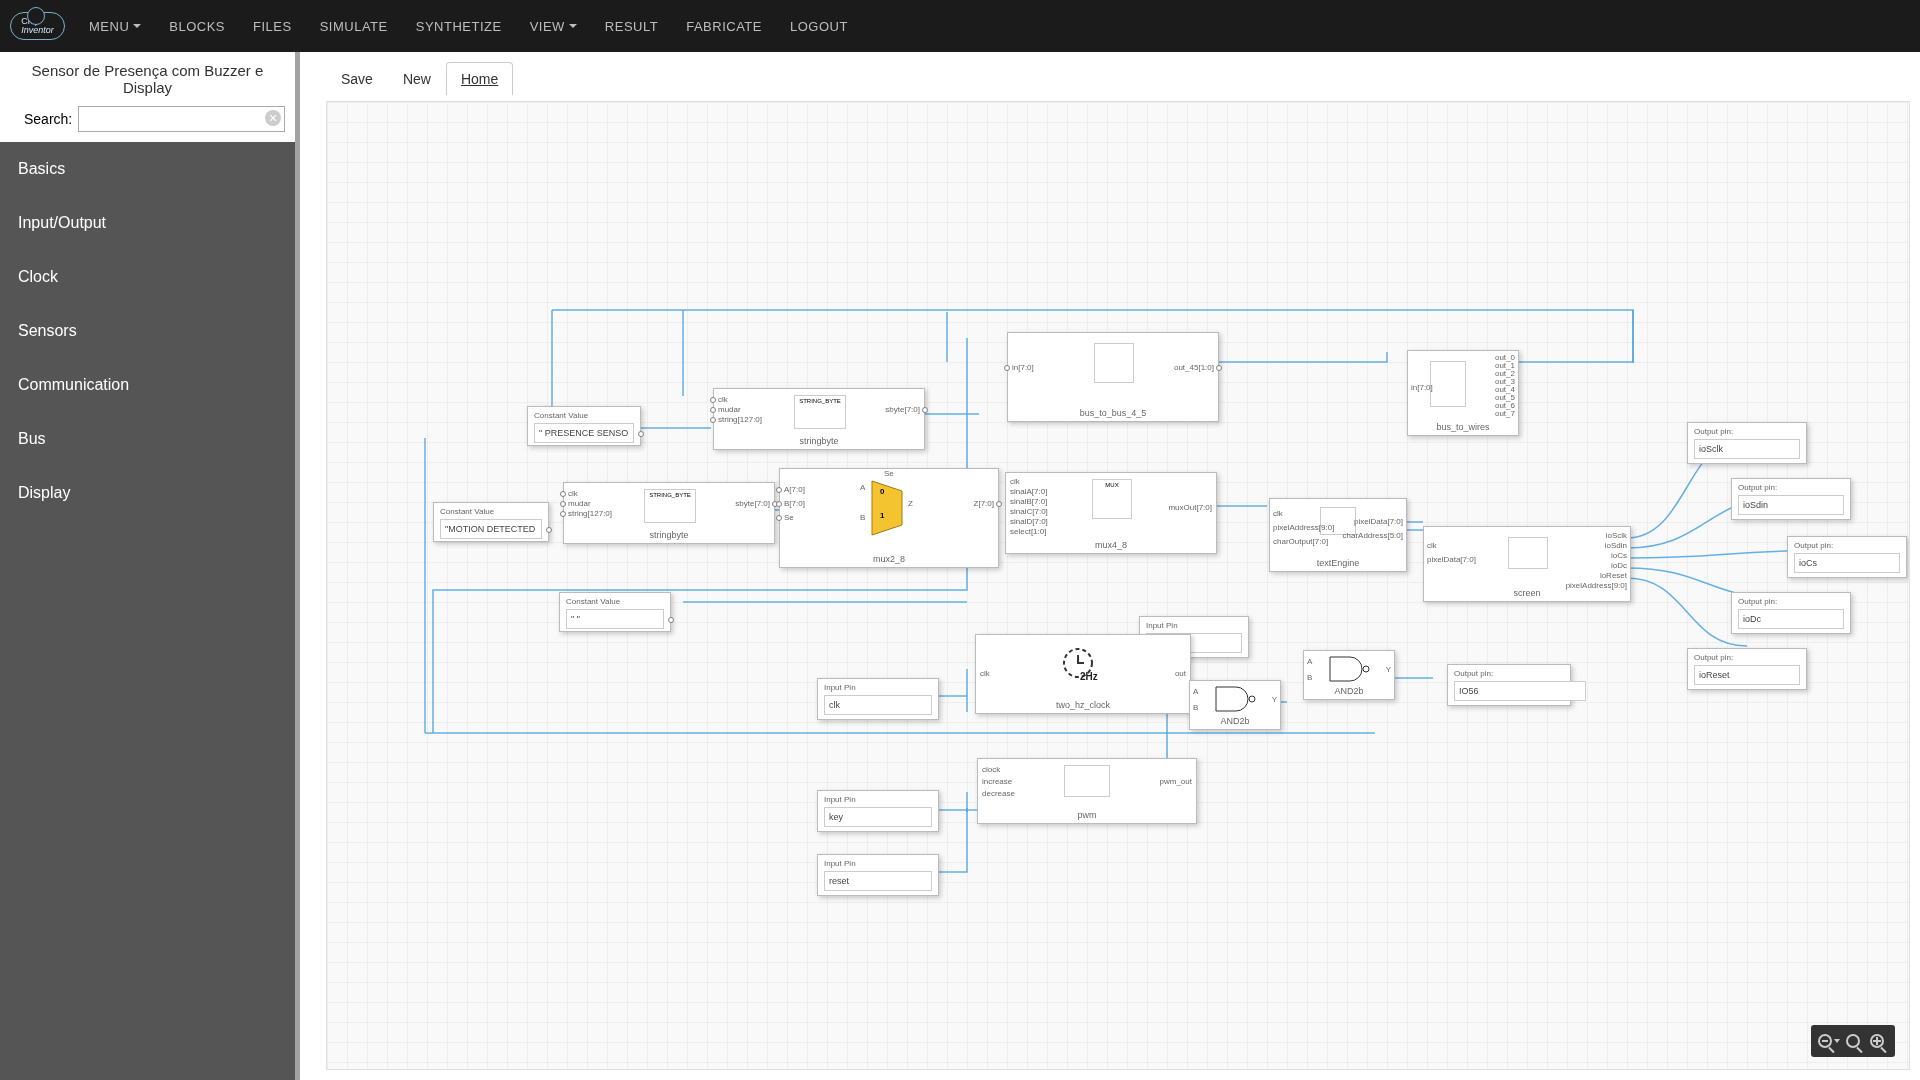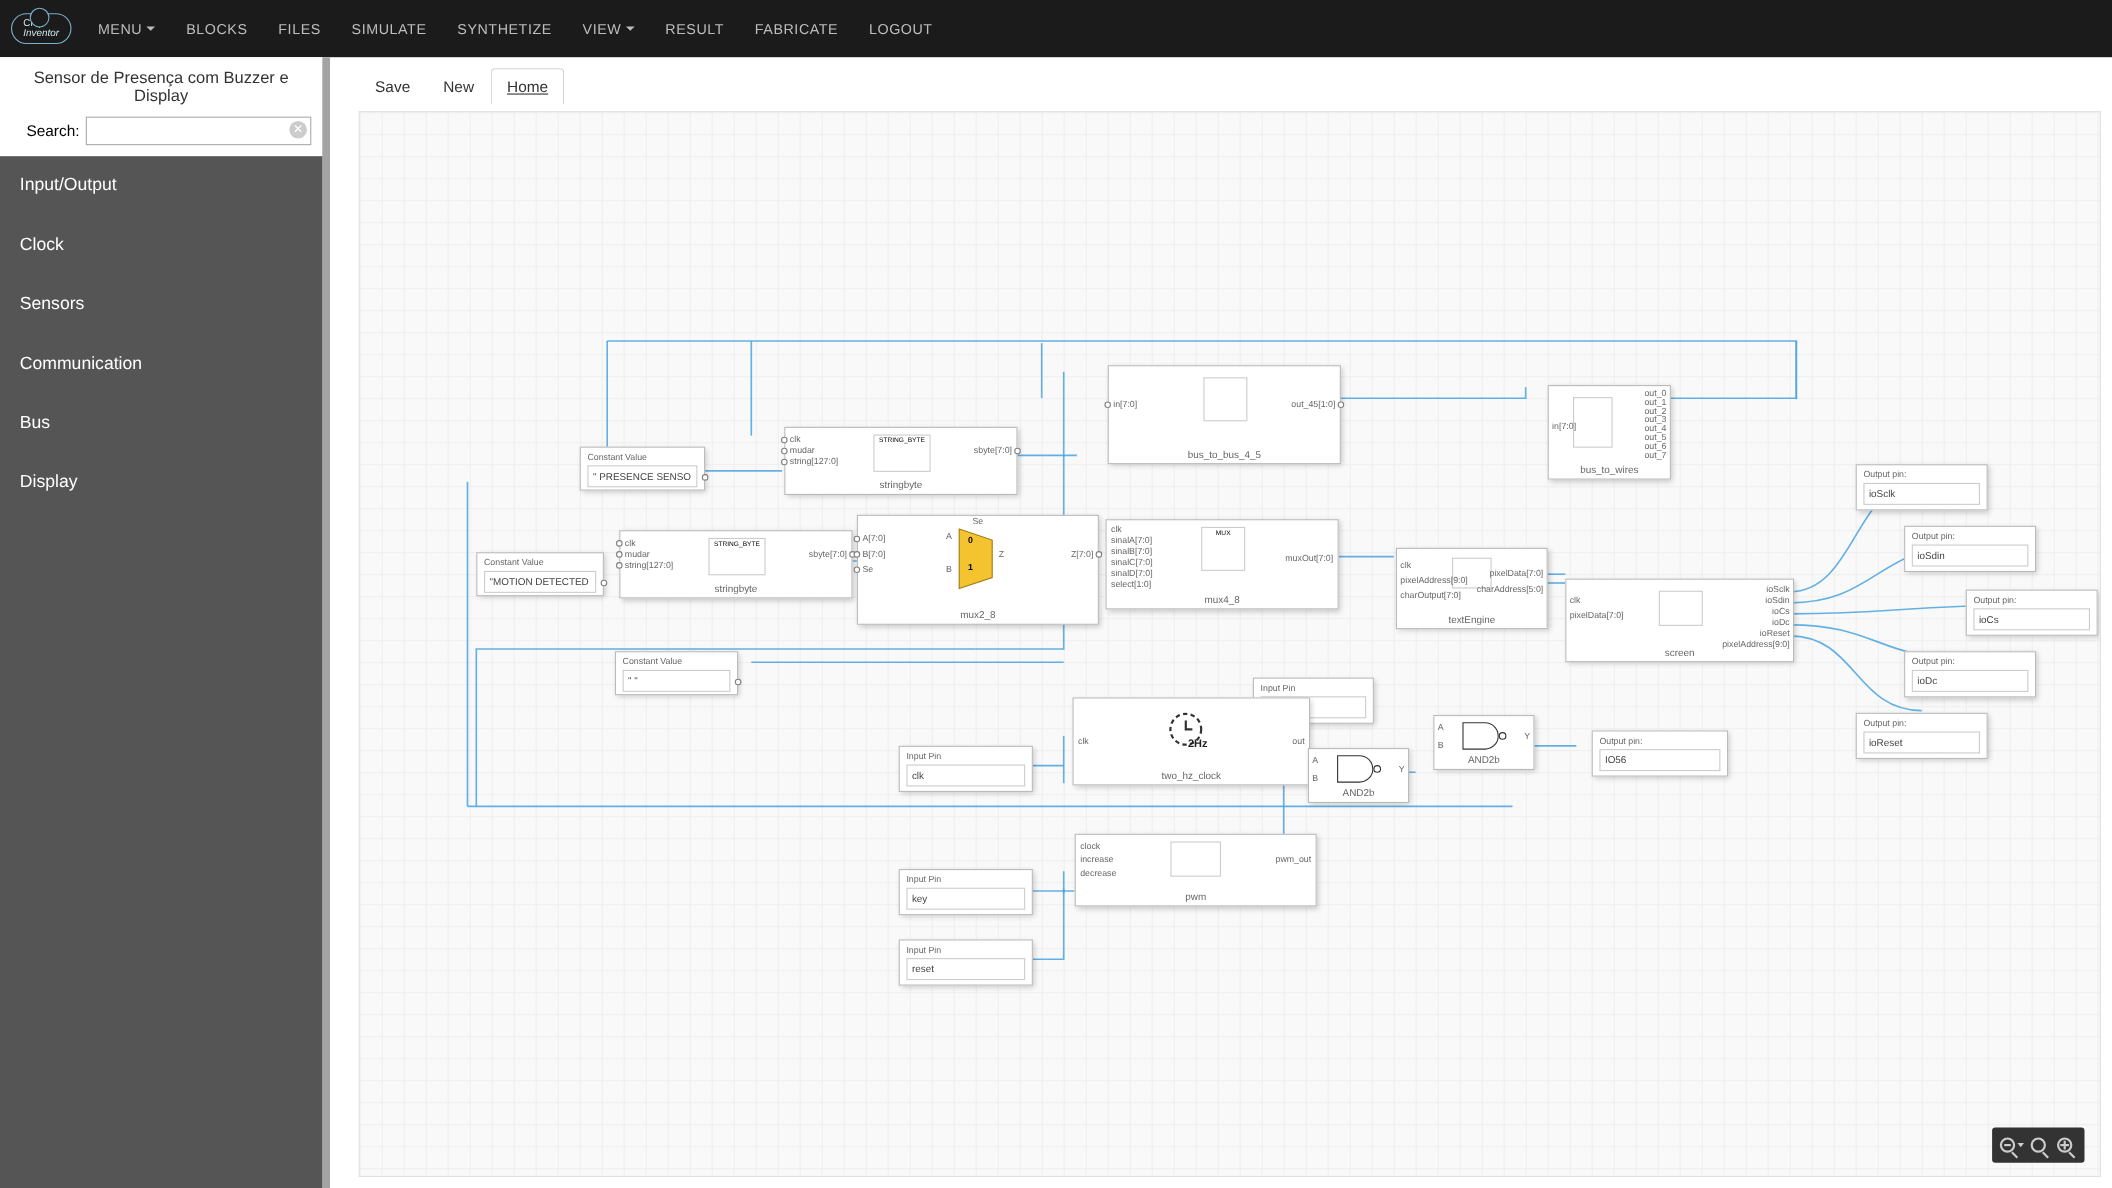--- a/index.html
+++ b/index.html
@@ -25,21 +25,21 @@
 .nav-item {
   padding: 0 14px; height: 52px; display: flex; align-items: center; cursor: pointer;
   font-size: 13px; letter-spacing: .5px;
 }
 .caret {
   display: inline-block; width: 0; height: 0; margin-left: 4px; vertical-align: middle;
   border-top: 4px solid; border-right: 4px solid transparent; border-left: 4px solid transparent;
 }
 .main { display: flex; height: calc(1080px - 52px); }
 
-.sidebar { width: 300px; display: flex; flex-direction: column; border-right: 7px solid #a3a3a3; background: #fff; }
+.sidebar { width: 300px; display: flex; flex-direction: column; border-right: 5px solid #a3a3a3; background: #fff; }
 .project-title { padding: 10px 16px 4px; font-size: 15px; text-align: center; color: #333; }
 .search-row { display: flex; align-items: center; padding: 6px 10px 10px 24px; }
 .search-label { font-size: 14px; margin-right: 6px; }
 .search-wrap { flex: 1; position: relative; }
 .search-input {
   width: 100%; height: 26px; border: 1px solid #aaa; padding: 2px 24px 2px 6px;
   font-size: 13px; background: #fff;
 }
 .clear-icon {
   position: absolute; right: 4px; top: 4px; width: 16px; height: 16px;
@@ -133,20 +133,21 @@
   <div class="sidebar">
     <div class="project-title">Sensor de Presença com Buzzer e Display</div>
     <div class="search-row">
       <span class="search-label">Search:</span>
       <div class="search-wrap">
         <input class="search-input" value="" style="">
         <span class="clear-icon">✕</span>
       </div>
     </div>
     <div class="categories">
+      <div class="cat-item">Basics</div>
       <div class="cat-item">Input/Output</div>
       <div class="cat-item">Clock</div>
       <div class="cat-item">Sensors</div>
       <div class="cat-item">Communication</div>
       <div class="cat-item">Bus</div>
       <div class="cat-item">Display</div>
     </div>
   </div>
 
   <div class="canvas-area">
@@ -380,21 +381,21 @@
           <circle cx="38" cy="14" r="3" fill="#fff" stroke="#333"></circle>
         </svg>
         <span class="label" style="left:3px;top:6px">A</span>
         <span class="label" style="left:3px;top:22px">B</span>
         <span class="label" style="right:3px;top:14px">Y</span>
         <span class="title">AND2b</span>
       </div>
 
       <div class="block" style="left:1120px;top:562px;width:124px;height:42px">
         <span class="header">Output pin:</span>
-        <input class="pin-input" style="position: absolute; left: 6px; top: 16px; width: 110px;" value="IO56">
+        <input class="pin-input" style="position: absolute; left: 6px; top: 16px; width: 132px;" value="IO56">
       </div>
 
       <div class="block" style="left:490px;top:576px;width:122px;height:42px">
         <span class="header">Input Pin</span>
         <input class="pin-input" style="position: absolute; left: 6px; top: 16px; width: 108px;" value="clk">
       </div>
 
       <div class="block" style="left:650px;top:656px;width:220px;height:66px">
         <div style="position:absolute;left:86px;top:6px;width:46px;height:32px;border:1px solid #ccc"></div>
         <span class="label" style="left:4px;top:6px">clock</span>

